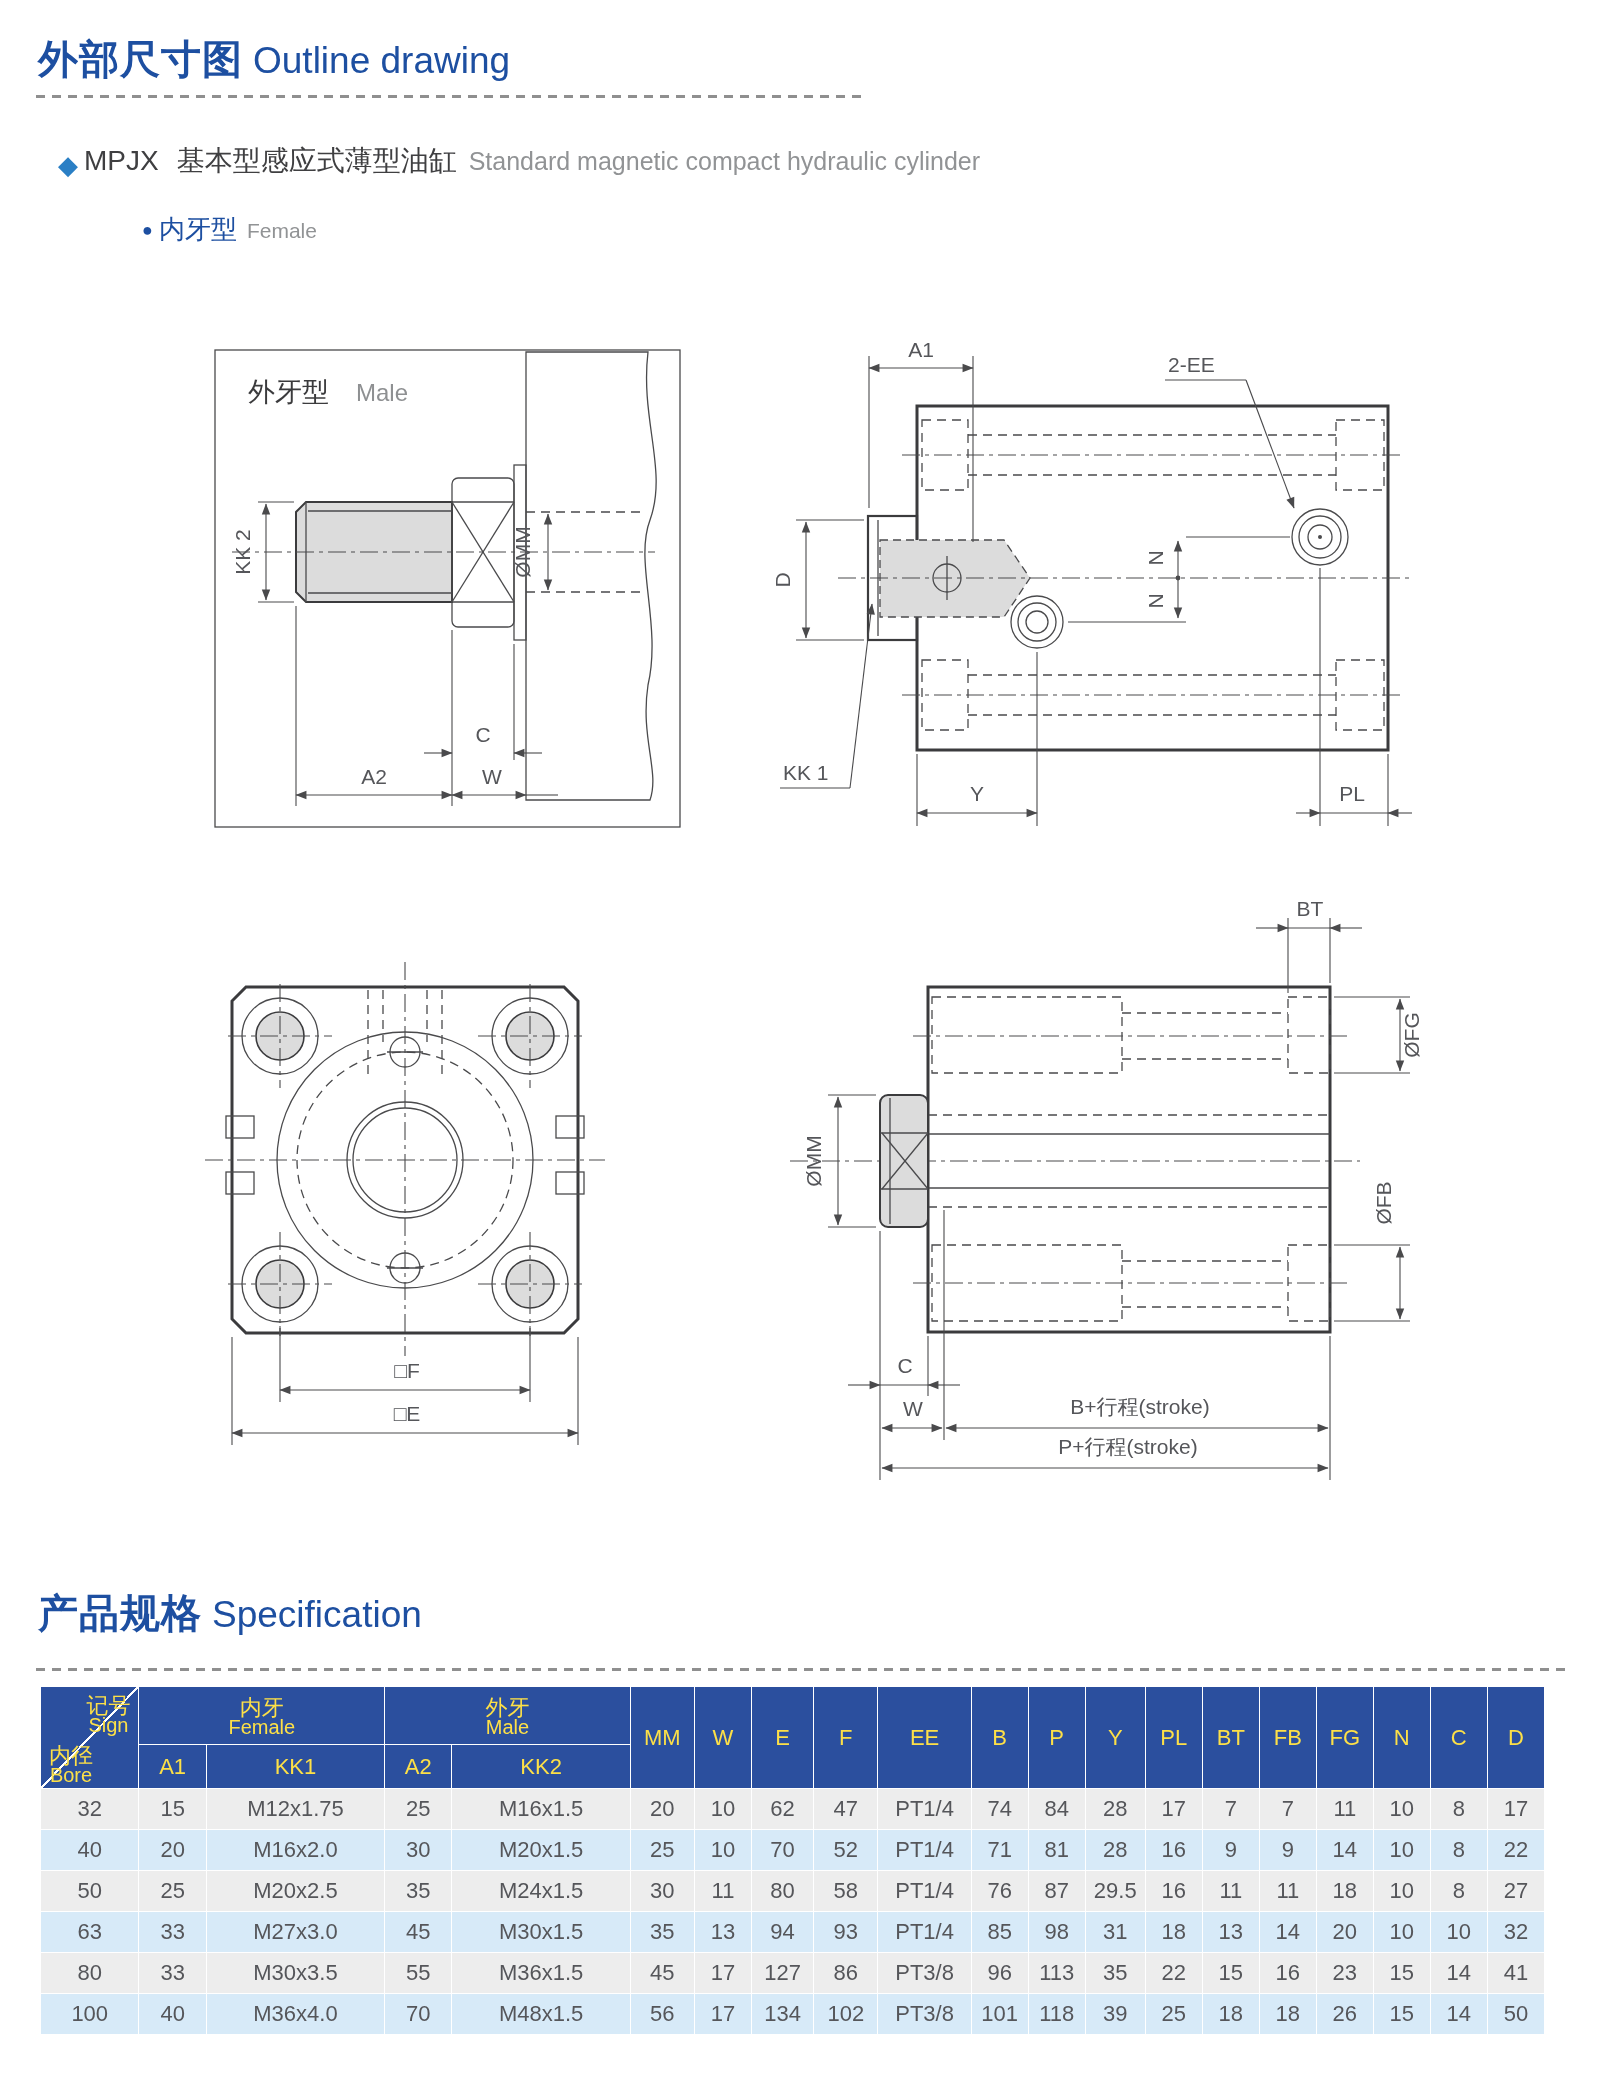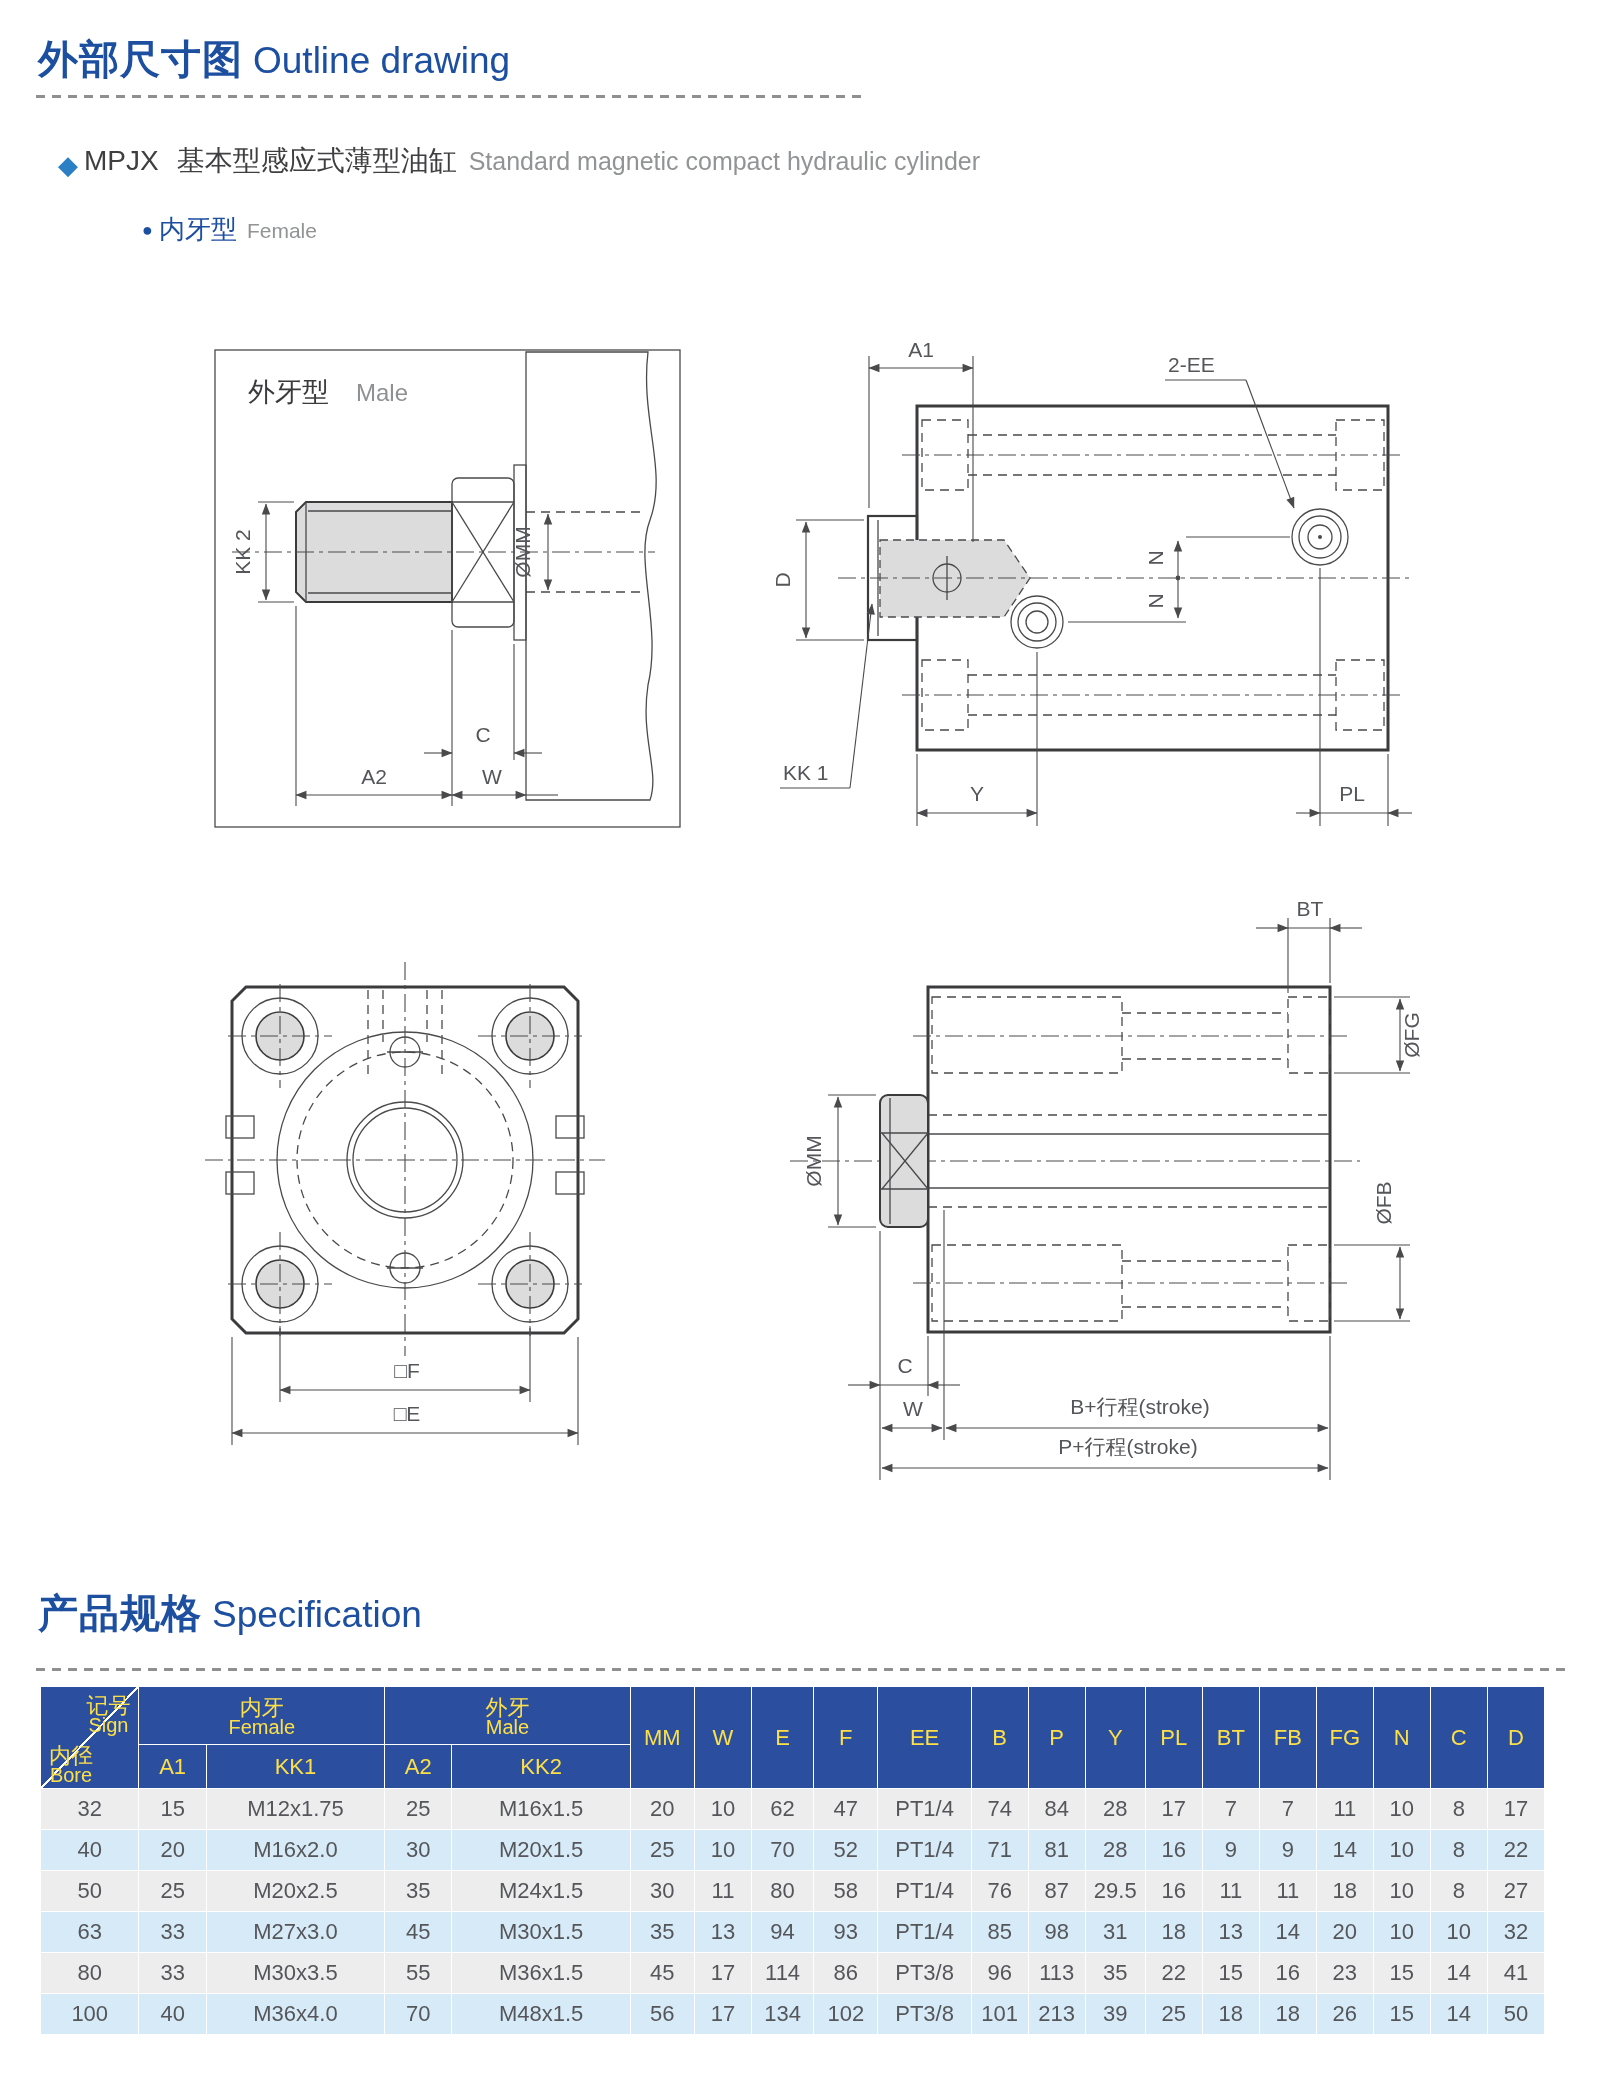--- a/index.html
+++ b/index.html
@@ -480,21 +480,21 @@
         <td>32</td>
       </tr>
       <tr class="row-gray">
         <td>80</td>
         <td>33</td>
         <td>M30x3.5</td>
         <td>55</td>
         <td>M36x1.5</td>
         <td>45</td>
         <td>17</td>
-        <td>114</td>
+        <td>127</td>
         <td>86</td>
         <td>PT3/8</td>
         <td>96</td>
         <td>113</td>
         <td>35</td>
         <td>22</td>
         <td>15</td>
         <td>16</td>
         <td>23</td>
         <td>15</td>
@@ -506,21 +506,21 @@
         <td>40</td>
         <td>M36x4.0</td>
         <td>70</td>
         <td>M48x1.5</td>
         <td>56</td>
         <td>17</td>
         <td>134</td>
         <td>102</td>
         <td>PT3/8</td>
         <td>101</td>
-        <td>213</td>
+        <td>118</td>
         <td>39</td>
         <td>25</td>
         <td>18</td>
         <td>18</td>
         <td>26</td>
         <td>15</td>
         <td>14</td>
         <td>50</td>
       </tr>
     </tbody>

